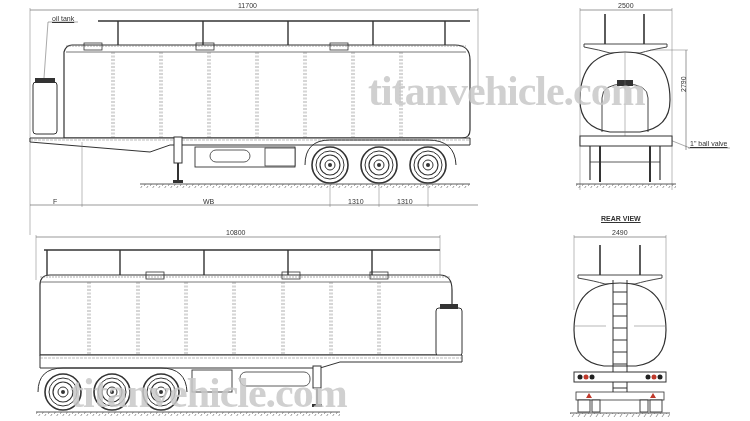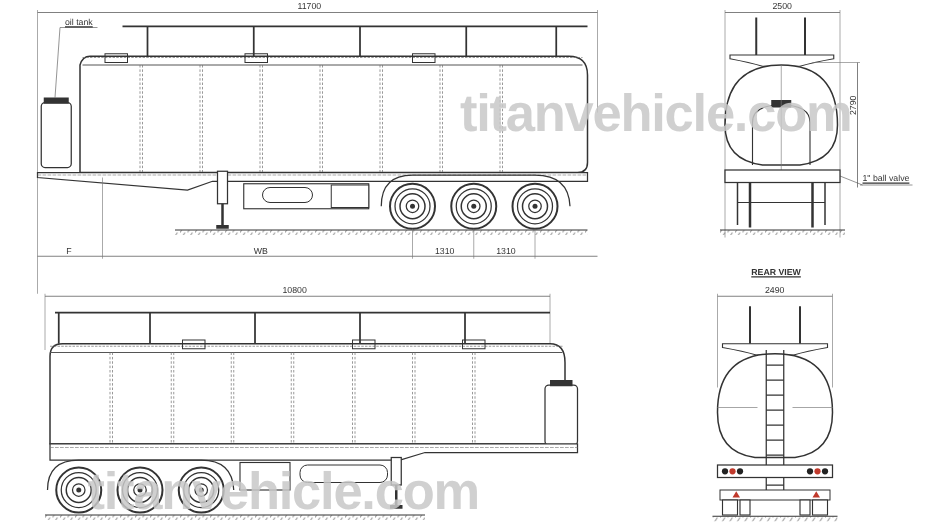--- a/index.html
+++ b/index.html
@@ -1,19 +1,19 @@
 <!DOCTYPE html>
 <html><head>
   <meta charset="utf-8">
   <style>
     html, body { margin: 0; padding: 0; background: #ffffff; }
     body { width: 750px; height: 421px; position: relative; overflow: hidden; font-family: "Liberation Sans", sans-serif; }
     .canvas { position: absolute; left: 0; top: 0; width: 750px; height: 421px; }
     .lbl { position: absolute; font-size: 7px; color: #333; line-height: 1; white-space: nowrap; font-family: "Liberation Sans", sans-serif; }
-    .wm { position: absolute; font-family: Liberation Sans, sans-serif; font-weight: bold; color: #c8c8c8; letter-spacing: -1px; line-height: 1; opacity: 0.85; white-space: nowrap; }
+    .wm { position: absolute; font-family: Liberation Serif, serif; font-weight: bold; color: #c8c8c8; letter-spacing: -1px; line-height: 1; opacity: 0.85; white-space: nowrap; }
     .title-u { text-decoration: underline; font-weight: bold; }
   </style>
 </head>
 <body>
 
 <svg class="canvas" viewBox="0 0 750 421" xmlns="http://www.w3.org/2000/svg">
   <defs>
     <pattern id="hatch" width="6" height="6" patternUnits="userSpaceOnUse">
       <line x1="0" y1="6" x2="4" y2="0" stroke="#555" stroke-width="0.6"></line>
     </pattern>

